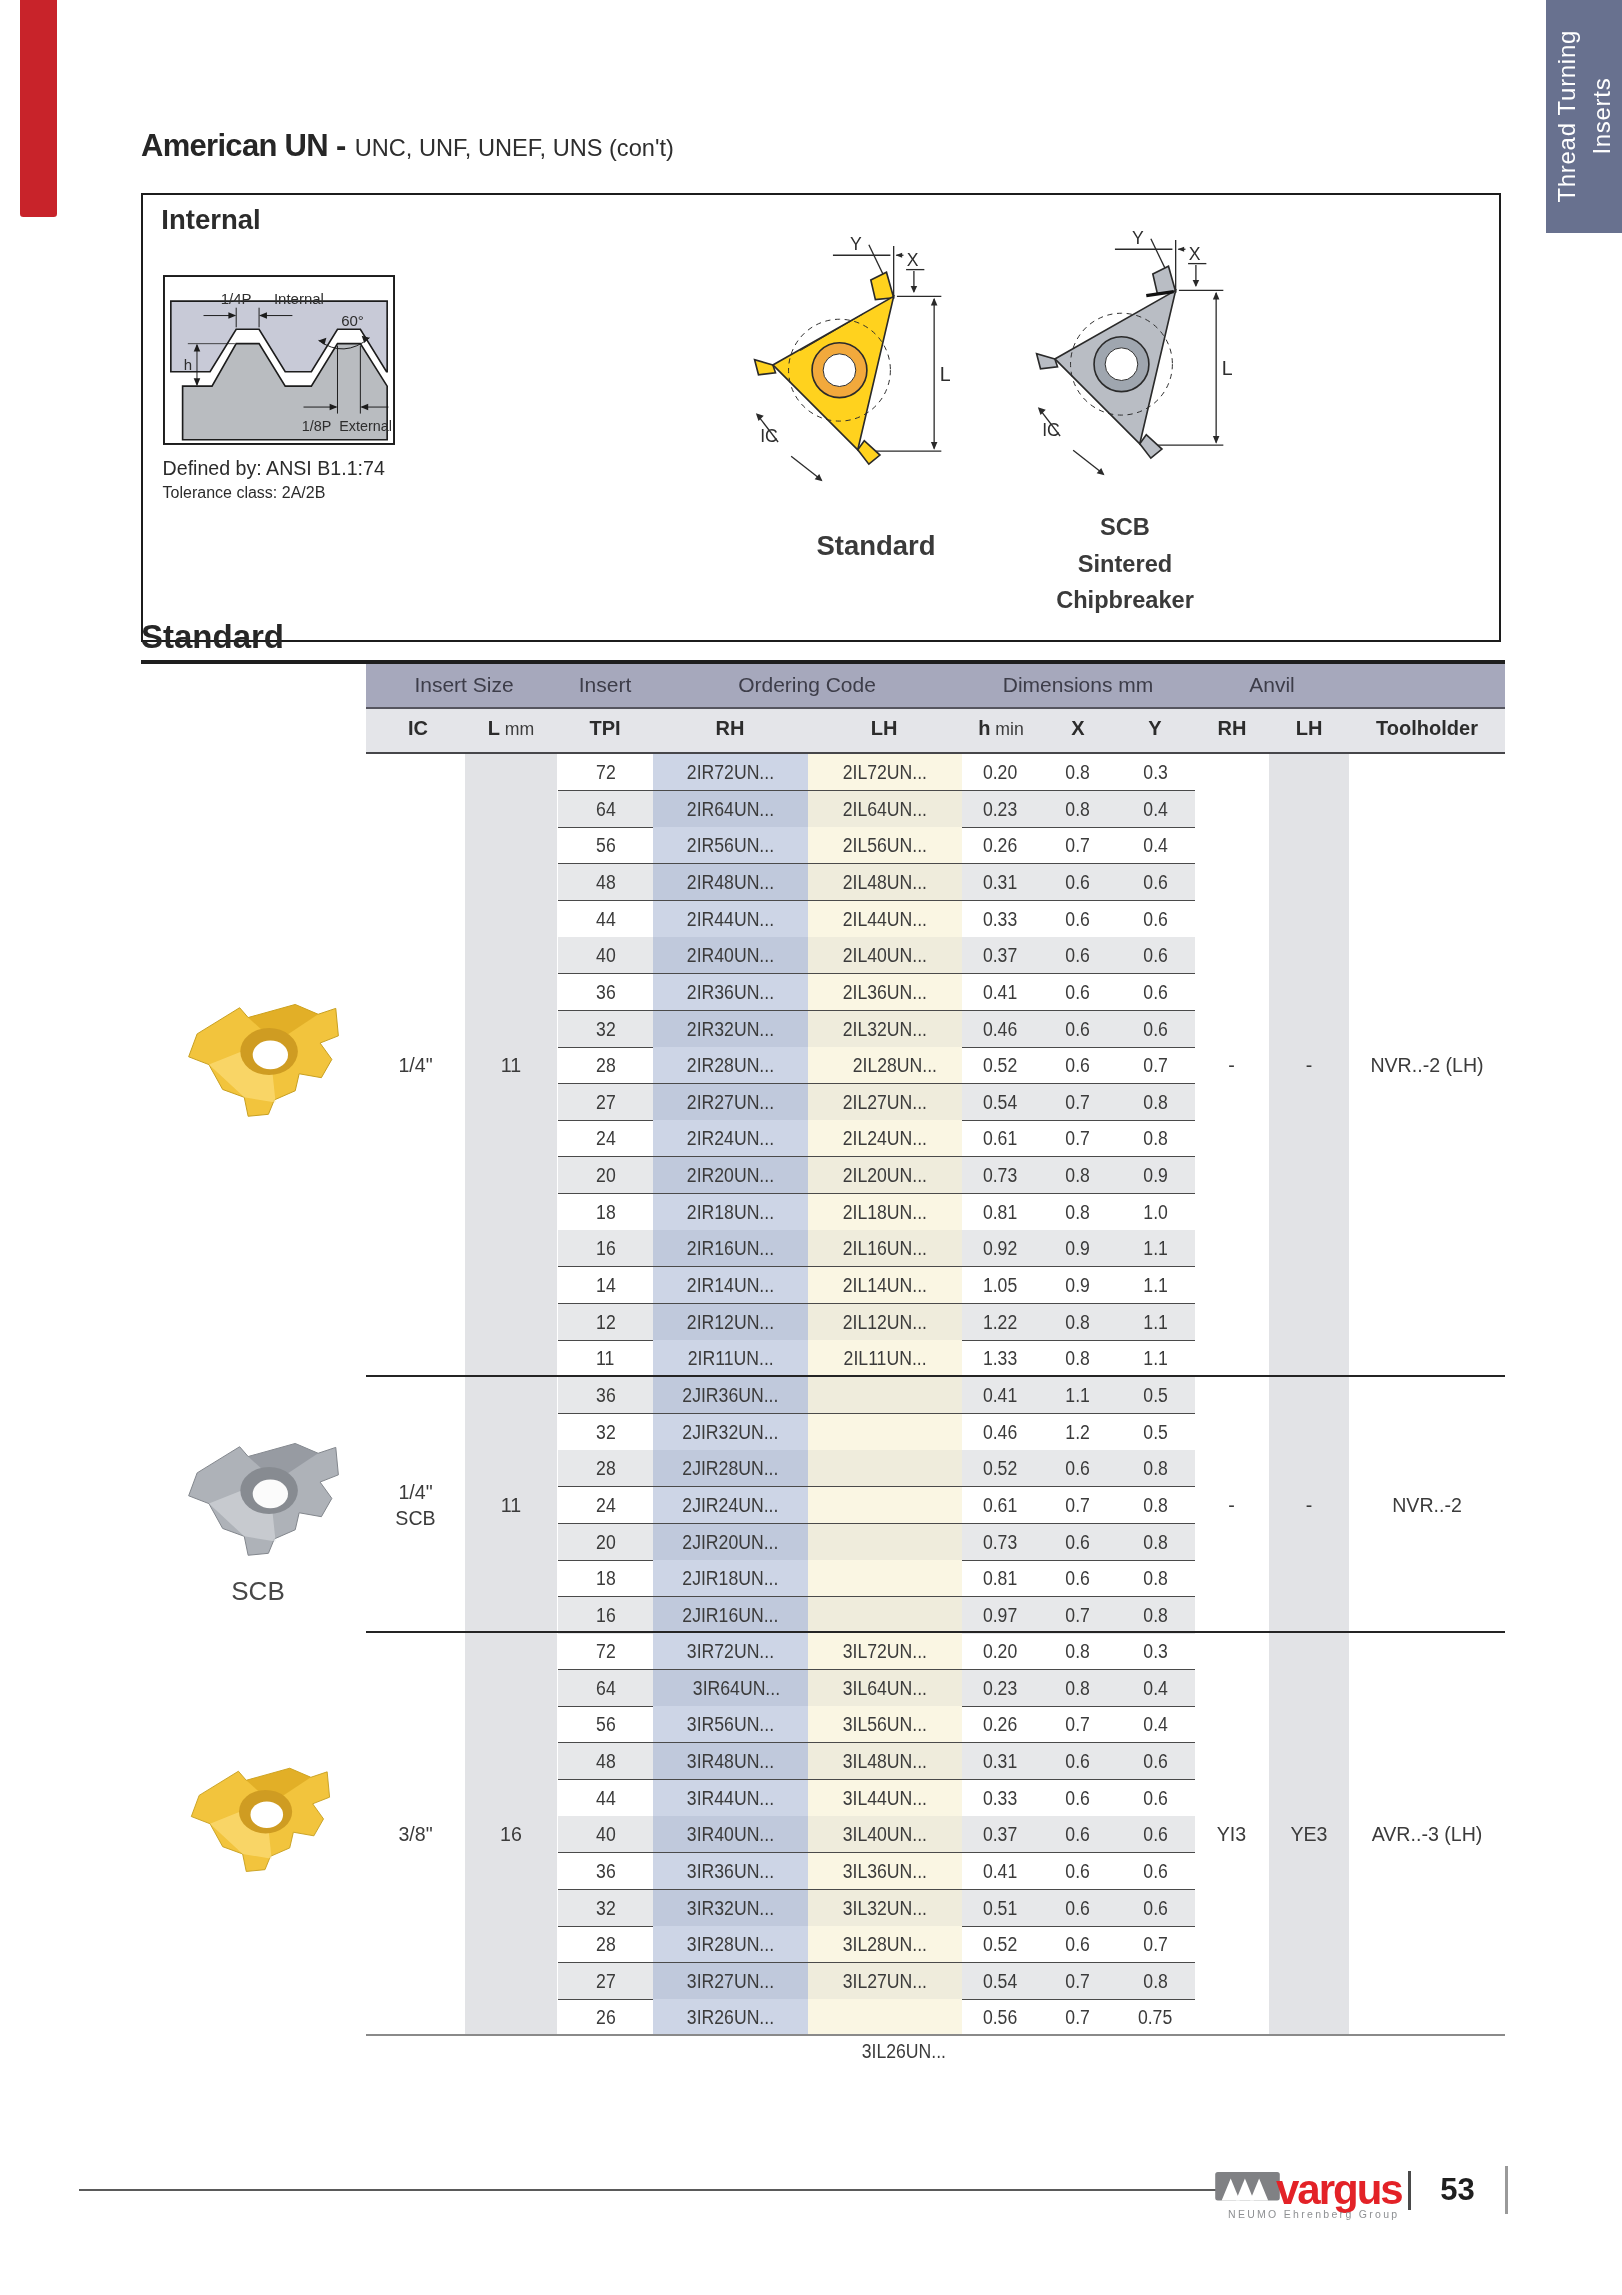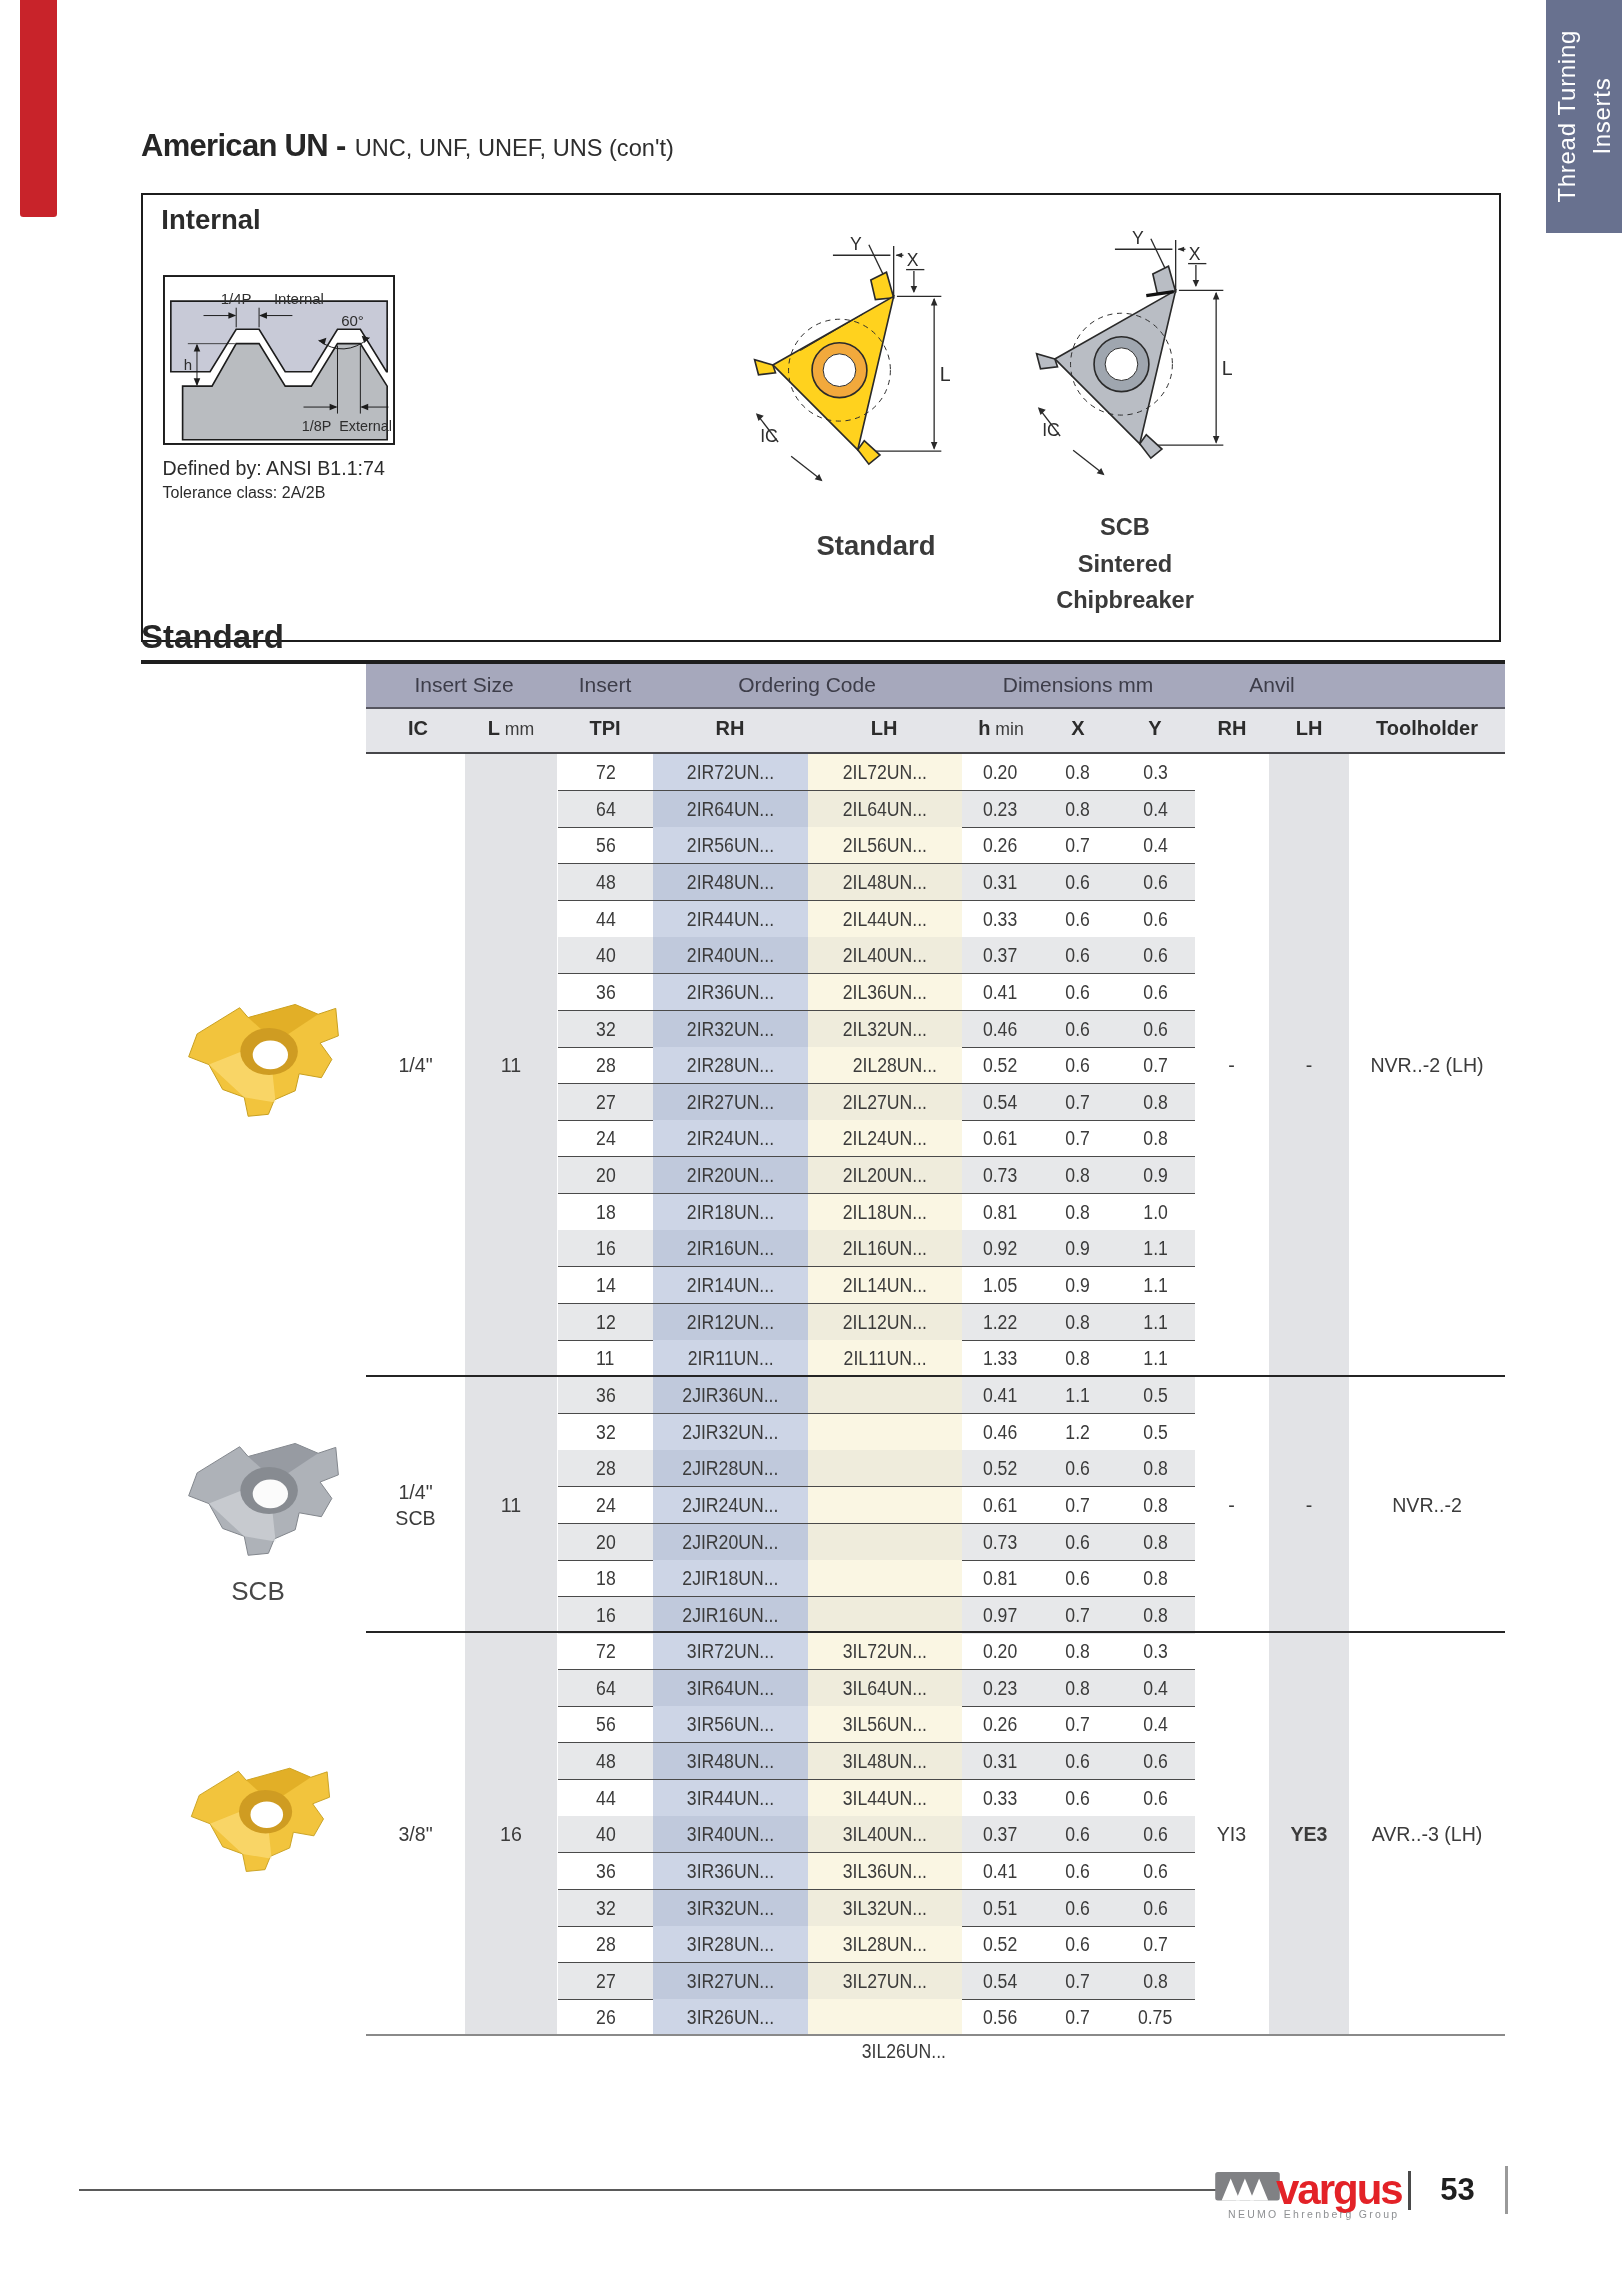--- a/index.html
+++ b/index.html
@@ -828,21 +828,21 @@
           </div>
           <div class="rowline"></div>
         </div>
         <div class="trow" style="top: 37px;">
           <div class="stripe"></div>
           <div class="cellbg" style="left: 287px; width: 155px; background: rgb(192, 201, 220);"></div>
           <div class="cellbg" style="left: 442px; width: 154px; background: rgb(239, 236, 220);"></div>
           <div class="tcell" style="left: 192px; width: 95px;">
             <span class="cond">64</span>
           </div>
-          <div class="tcell" style="left: 287px; width: 155px;">
+          <div class="tcell" style="left: 287px; width: 155px; padding-left: 6px;">
             <span class="cond">3IR64UN...</span>
           </div>
           <div class="tcell" style="left: 442px; width: 154px;">
             <span class="cond">3IL64UN...</span>
           </div>
           <div class="tcell" style="left: 595px; width: 79px;">
             <span class="cond">0.23</span>
           </div>
           <div class="tcell" style="left: 674px; width: 76px;">
             <span class="cond">0.8</span>
@@ -1058,21 +1058,21 @@
           <div class="tcell" style="left: 674px; width: 76px;">
             <span class="cond">0.7</span>
           </div>
           <div class="tcell" style="left: 750px; width: 79px;">
             <span class="cond">0.75</span>
           </div>
         </div>
         <div class="spancell" style="left: 0px; width: 99px;">3/8"</div>
         <div class="spancell" style="left: 99px; width: 92px;">16</div>
         <div class="spancell" style="left: 828px; width: 75px;">YI3</div>
-        <div class="spancell" style="left: 903px; width: 80px; font-weight: bold;">YE3</div>
+        <div class="spancell" style="left: 903px; width: 80px;">YE3</div>
         <div class="spancell" style="left: 983px; width: 156px;">AVR..-3 (LH)</div>
       </div>
     </div>
   <div class="abs" id="table-bottom"></div>
 
   <svg class="photo" style="left:171px;top:978px;" width="170" height="151" viewBox="0 0 260 230">
     <path d="M40,85 L105,45 L118,60 L190,40 L225,55 L252,46 L256,88 L228,99 L246,124 L230,152 L196,146 L190,172 L158,186 L149,208 L118,211 L112,182 L79,170 L58,132 L27,120 Z" fill="#f2c43d" stroke="#c79e1e" stroke-width="1.5"></path>
     <path d="M118,60 L190,40 L225,55 L160,98 Z" fill="#d9a51c" opacity="0.65"></path>
     <path d="M58,132 L150,95 L160,190 L112,182 Z" fill="#ffe489" opacity="0.55"></path>
     <ellipse cx="150" cy="112" rx="44" ry="36" fill="#cf9c22"></ellipse>

